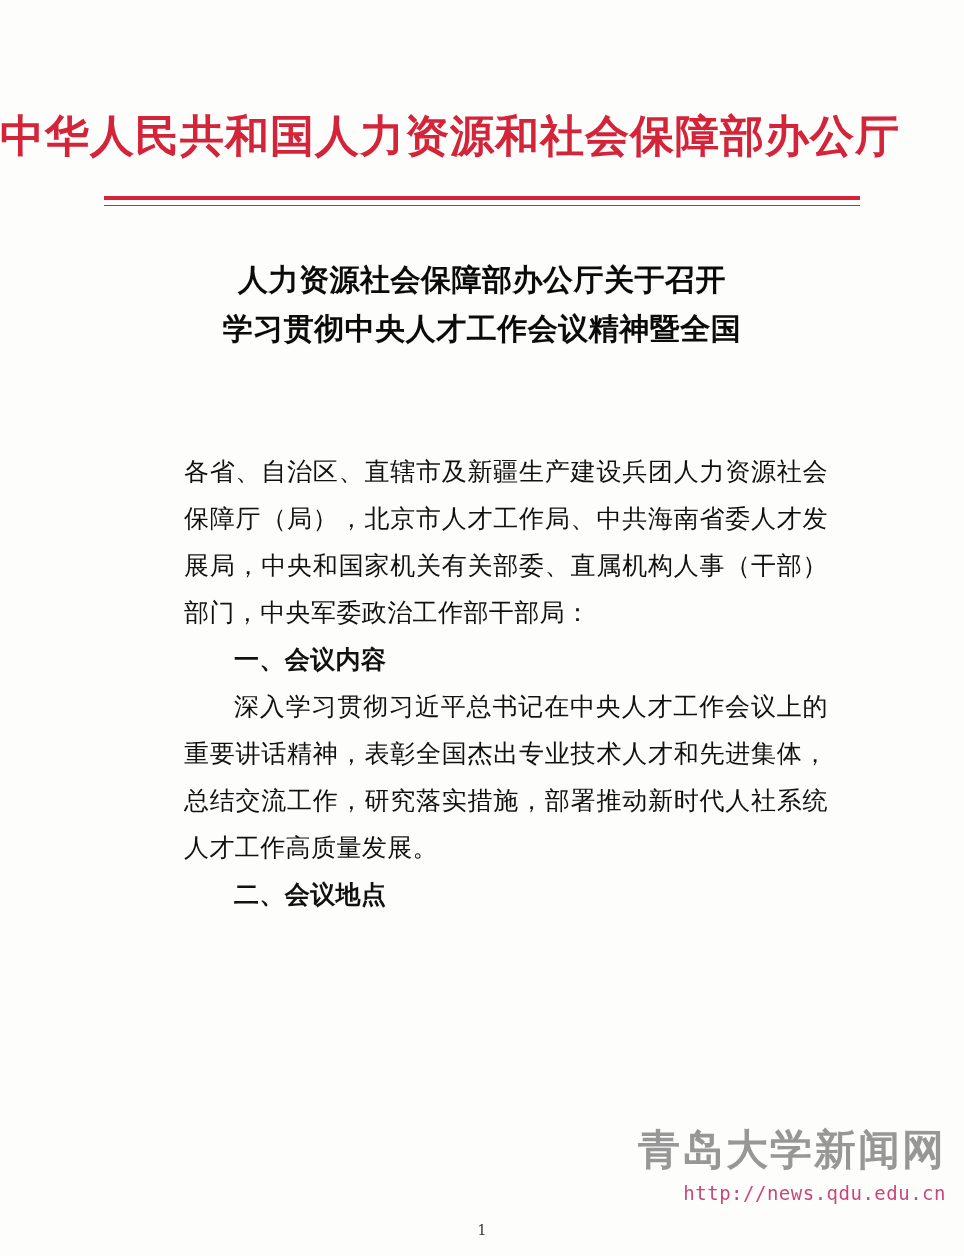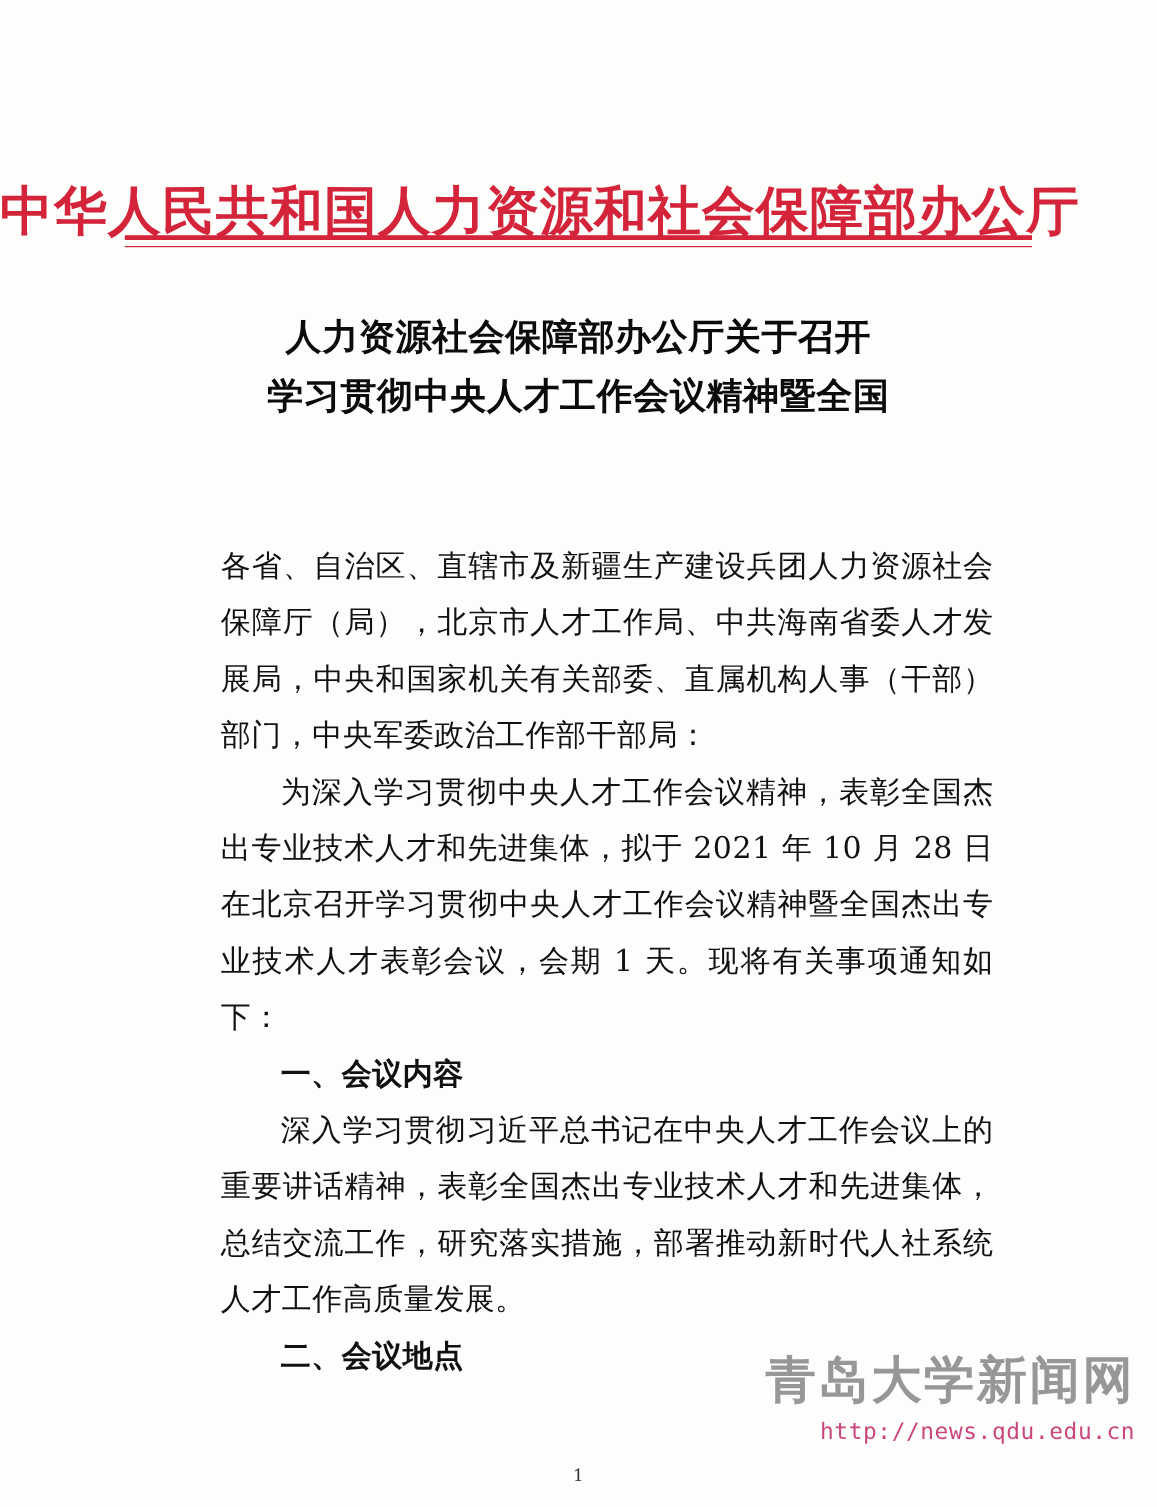--- a/index.html
+++ b/index.html
@@ -16,21 +16,20 @@
     font-family: "DejaVu Serif", "Liberation Serif", serif;
   }
 
   
   .letterhead {
     position: absolute;
     top: 108px;
     left: 0;
     width: 796px;
     text-align: center;
-    margin-top: 41px;
   }
   .letterhead-title {
     color: #d4243a;
     font-family: "DejaVu Serif", "Liberation Serif", serif;
     font-weight: bold;
     font-size: 44px;
     letter-spacing: 1px;
     white-space: nowrap;
     line-height: 1.25;
   }
@@ -54,20 +53,21 @@
     position: absolute;
     top: 258px;
     left: 130px;
     width: 704px;
     text-align: center;
     font-size: 30px;
     font-weight: bold;
     line-height: 1.62;
     color: #0b0b0b;
     letter-spacing: 0.5px;
+    font-family: Liberation Mono, monospace;
   }
   .doc-title div {
     white-space: nowrap;
   }
 
   
   .body-text {
     position: absolute;
     top: 448px;
     left: 168px;
@@ -143,21 +143,20 @@
   <div class="rule rule-thick"></div>
   <div class="rule rule-thin"></div>
 
   <div class="doc-title">
     <div>人力资源社会保障部办公厅关于召开</div>
     <div>学习贯彻中央人才工作会议精神暨全国</div>
   </div>
 
   <div class="body-text">
     <p class="para">各省、自治区、直辖市及新疆生产建设兵团人力资源社会保障厅（局），北京市人才工作局、中共海南省委人才发展局，中央和国家机关有关部委、直属机构人事（干部）部门，中央军委政治工作部干部局：</p>
-    <p class="para indent">为深入学习贯彻中央人才工作会议精神，表彰全国杰出专业技术人才和先进集体，拟于 2021 年 10 月 28 日在北京召开学习贯彻中央人才工作会议精神暨全国杰出专业技术人才表彰会议，会期 1 天。现将有关事项通知如下：</p>
     <p class="para heading">一、会议内容</p>
     <p class="para indent">深入学习贯彻习近平总书记在中央人才工作会议上的重要讲话精神，表彰全国杰出专业技术人才和先进集体，总结交流工作，研究落实措施，部署推动新时代人社系统人才工作高质量发展。</p>
     <p class="para heading">二、会议地点</p>
   </div>
 
   <div class="page-number">1</div>
 
   <div class="watermark">
     <div class="watermark-cn">青岛大学新闻网</div>
     <div class="watermark-url">http://news.qdu.edu.cn</div>

